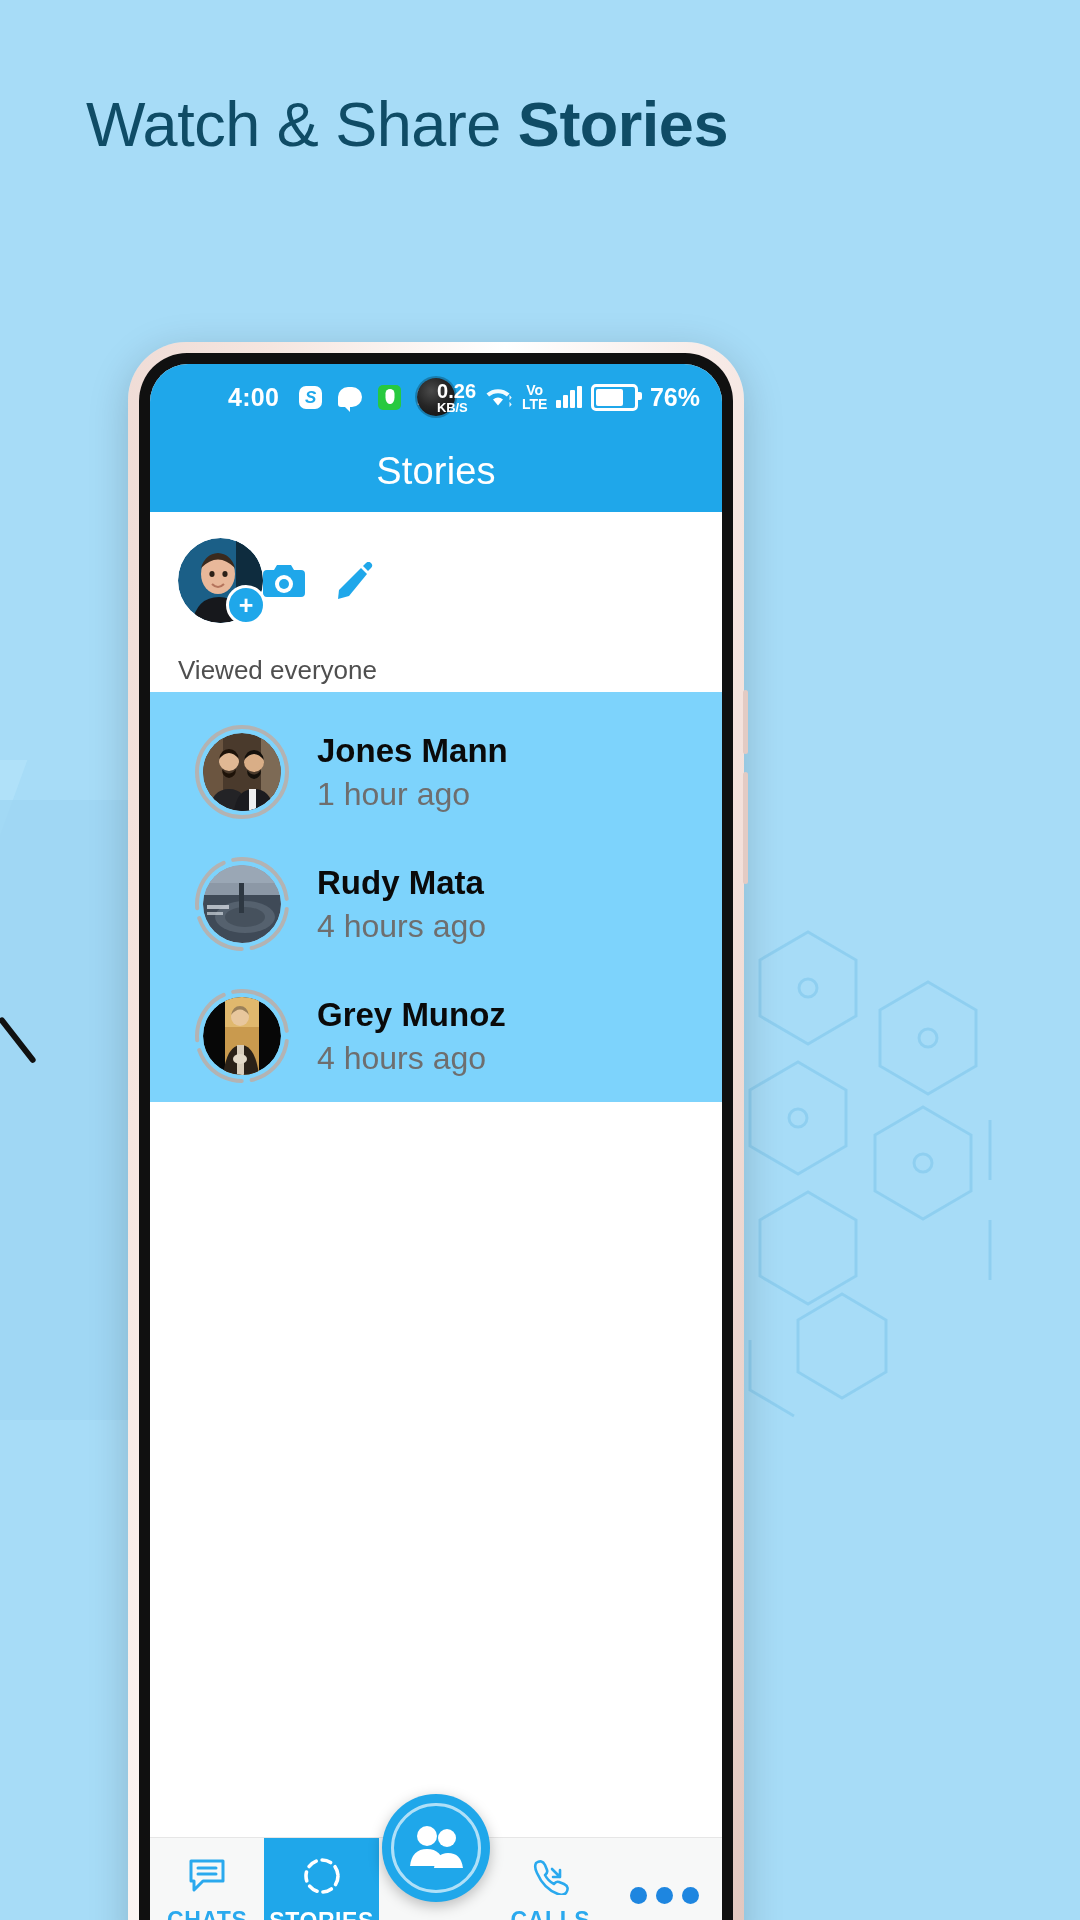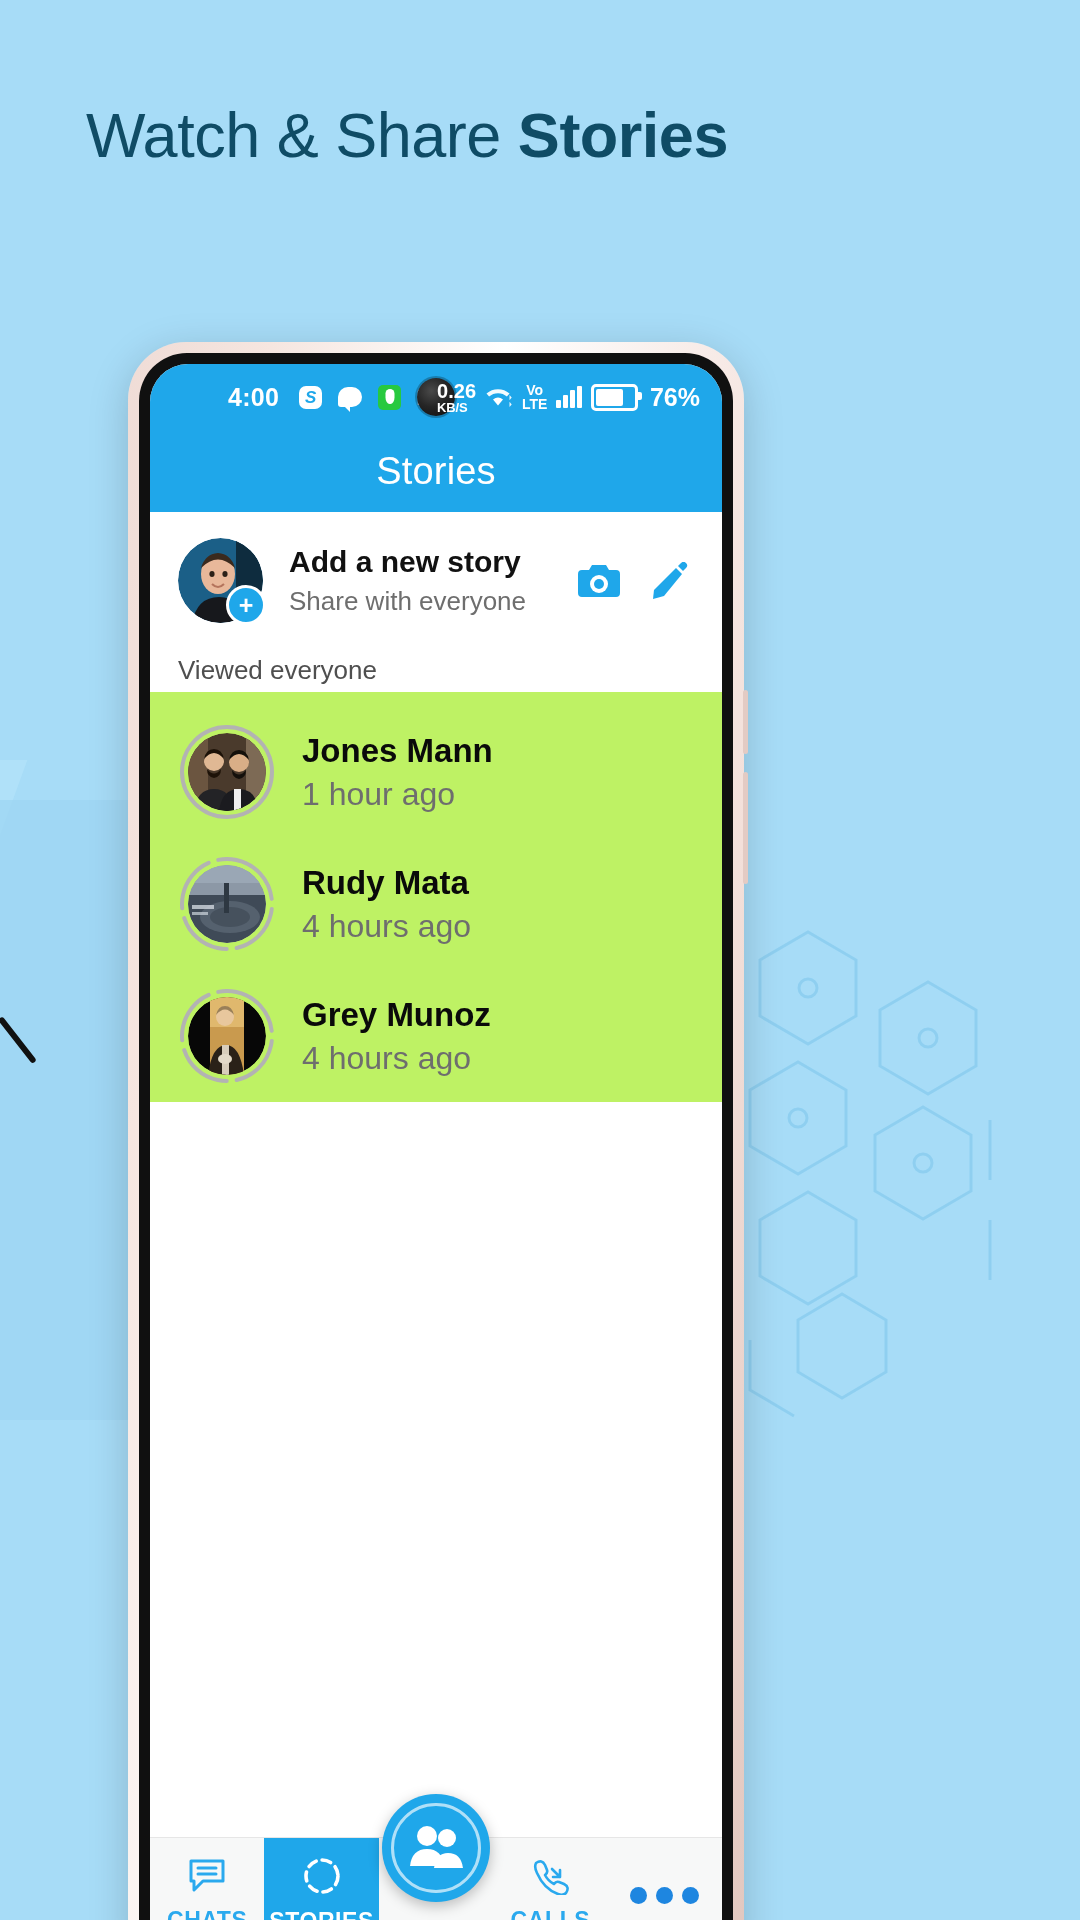--- a/index.html
+++ b/index.html
@@ -20,21 +20,21 @@
   }
   .bg-stroke{
     position:absolute;left:0px;top:1015px;width:56px;height:6px;
     background:#111;transform:rotate(52deg);transform-origin:left center;
     border-radius:3px;
   }
   .hexwrap{position:absolute;right:-30px;bottom:440px;width:420px;height:560px;opacity:.55;}
 
   
   .headline{
-    position:absolute;left:86px;top:98px;width:900px;
+    position:absolute;left:86px;top:87px;width:900px;
     color:#0f4c66;font-size:63px;line-height:1.18;font-weight:400;
     letter-spacing:-.5px;
   }
   .headline b{font-weight:700;}
 
   
   .phone{
     position:absolute;left:128px;top:342px;width:616px;height:1610px;
     border-radius:58px 58px 0 0;
     background:linear-gradient(100deg,#efdcd6 0%,#f6e6e0 16%,#ffffff 42%,#f3e0da 78%,#e2c7bf 100%);
@@ -104,21 +104,21 @@
   .addtxt{margin-left:26px;flex:1;}
   .addtxt .t1{font-size:30px;font-weight:700;color:#111;line-height:1.22;}
   .addtxt .t2{font-size:26px;color:#6e6e6e;margin-top:5px;}
   .actions{display:flex;align-items:center;gap:30px;padding-right:6px;}
   .actions svg{display:block;}
 
   
   .section-title{font-size:26px;color:#4f4f4f;padding:10px 28px 6px 28px;background:#fff;}
 
   
-  .list{background:#bef264;padding-top:14px;}
+  .list{background:#7dd3fc;padding-top:14px;padding-left:15px;}
   .srow{display:flex;align-items:center;padding:17px 28px;}
   .ring{width:98px;height:98px;border-radius:50%;flex:none;display:flex;align-items:center;justify-content:center;position:relative;}
   .ring .rimg{width:78px;height:78px;border-radius:50%;overflow:hidden;position:relative;z-index:1;}
   .ring .rsvg{position:absolute;inset:0;}
   .sinfo{margin-left:26px;}
   .sinfo .name{font-size:33px;font-weight:700;color:#0a0a0a;line-height:1.2;}
   .sinfo .ago{font-size:32px;color:#6e6e6e;margin-top:6px;}
 
   
   .navwrap{position:absolute;left:0;right:0;bottom:0;height:115px;}
@@ -236,24 +236,20 @@
                 <ellipse cx="40" cy="36" rx="17" ry="20" fill="#e8b89a"></ellipse>
                 <path d="M23 30 q17 -17 34 0 q-4 -14 -17 -15 q-13 1 -17 15Z" fill="#3a2a1e"></path>
                 <path d="M14 85 q5 -26 27 -26 q22 0 27 26 Z" fill="#17181c"></path>
                 <ellipse cx="34" cy="36" rx="2.6" ry="3" fill="#2b2118"></ellipse>
                 <ellipse cx="47" cy="36" rx="2.6" ry="3" fill="#2b2118"></ellipse>
                 <path d="M34 46 q6 6 12 0" stroke="#b4745c" stroke-width="2" fill="none"></path>
               </g>
             </svg>
           </span>
           <span class="plus">+</span>
-        </div>
-        <div class="addtxt">
-          <div class="t1">Add a new story</div>
-          <div class="t2">Share with everyone</div>
         </div>
         <div class="actions">
           <span>
             <svg width="42" height="36" viewBox="0 0 42 36" fill="#1fa7ea">
               <path d="M14 2 h14 l3 5 h7 a4 4 0 0 1 4 4 v19 a4 4 0 0 1 -4 4 h-34 a4 4 0 0 1 -4 -4 v-19 a4 4 0 0 1 4 -4 h7 Z"></path>
               <circle cx="21" cy="21" r="9" fill="#fff"></circle>
               <circle cx="21" cy="21" r="5" fill="#1fa7ea"></circle>
             </svg>
           </span>
           <span>

